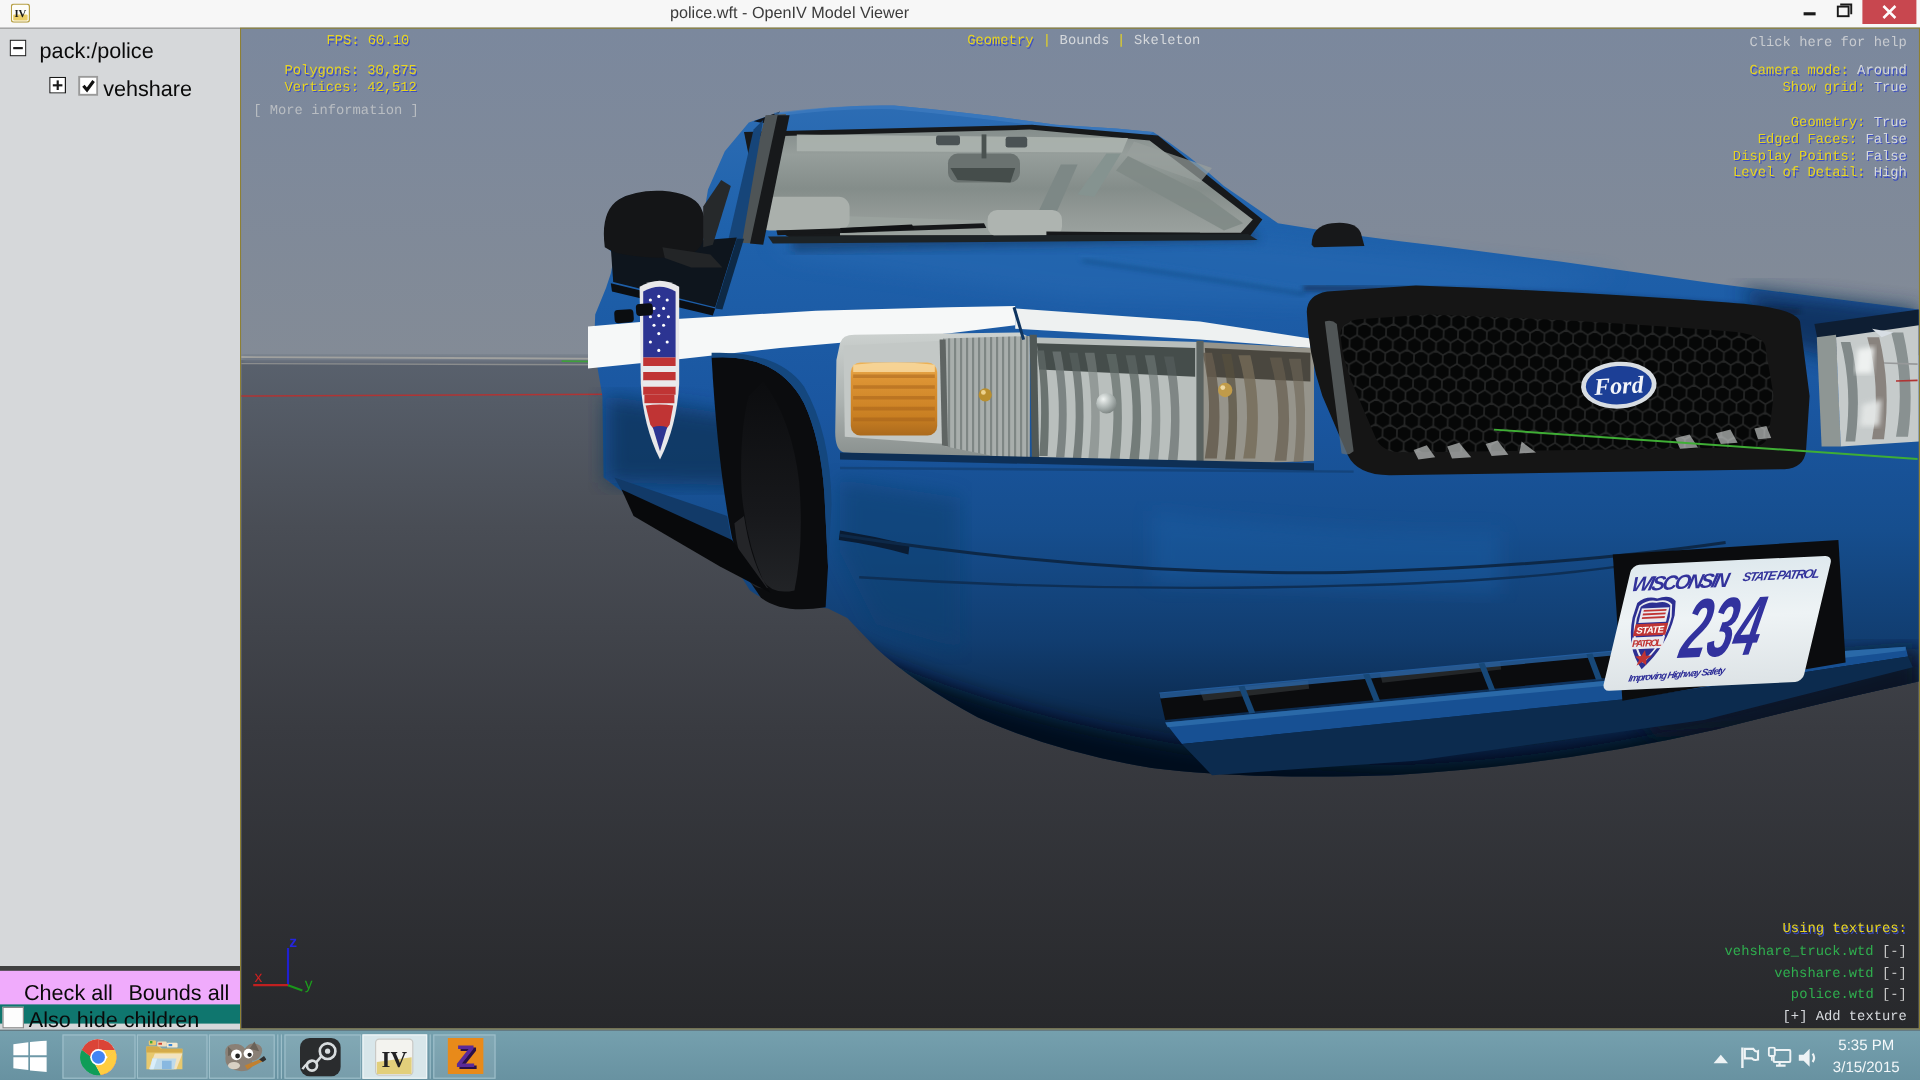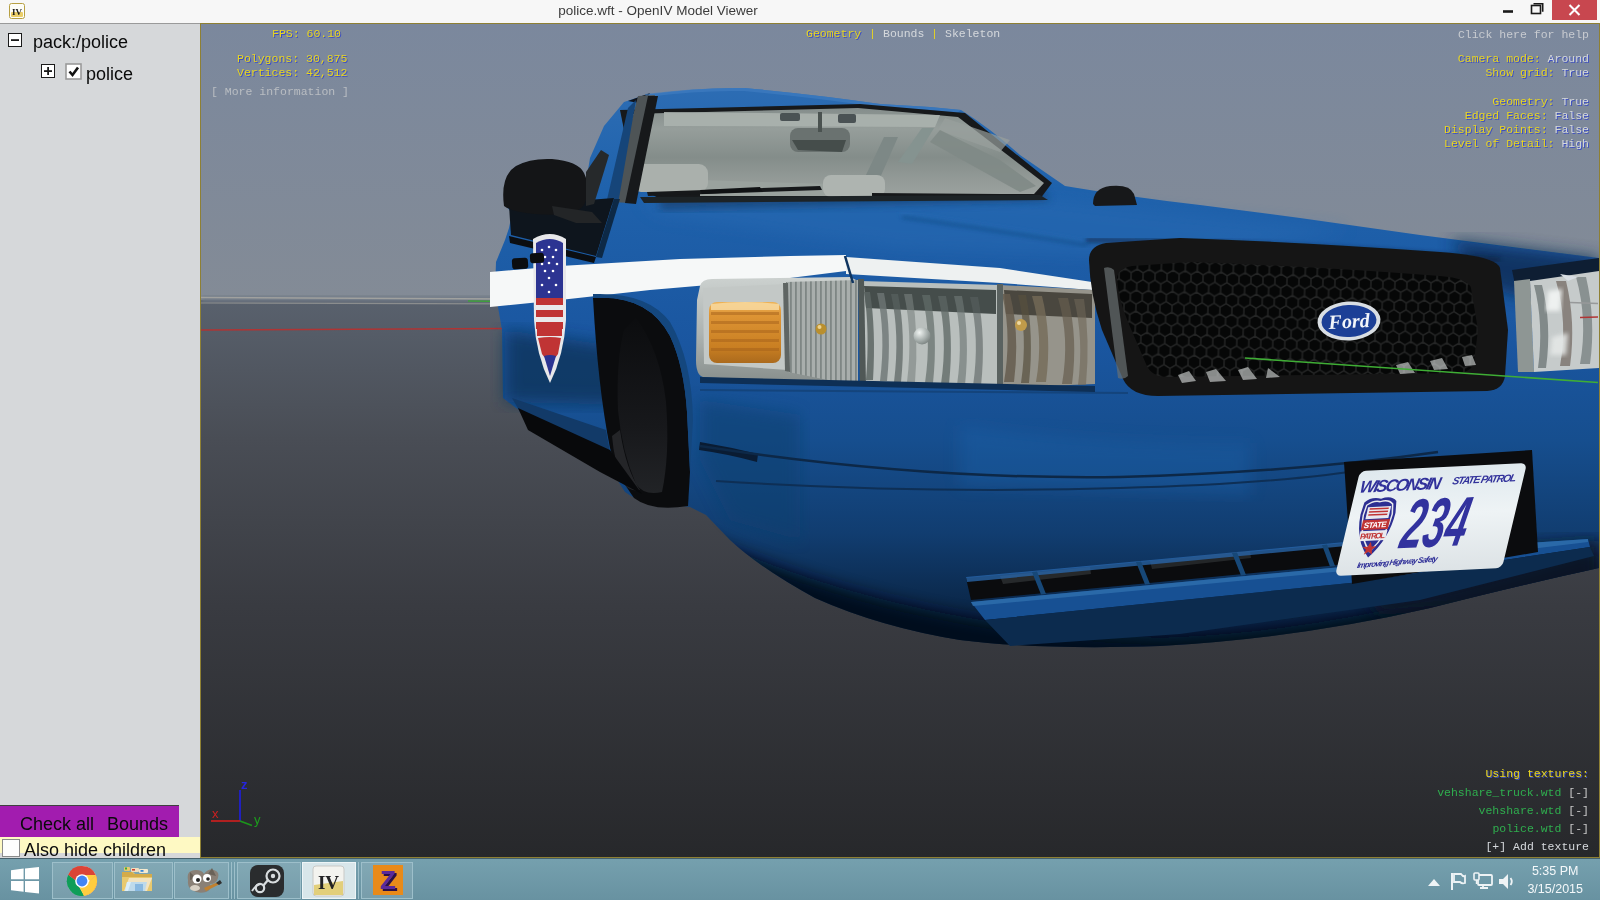--- a/index.html
+++ b/index.html
@@ -6,22 +6,22 @@
     font-family:"Liberation Sans", sans-serif;}
   #stage{position:absolute;left:0;top:0;width:1600px;height:900px;background:#f7f7f7;}
   
   #titlebar{position:absolute;left:0;top:0;width:1600px;height:23px;background:#f7f7f7;}
   #title{position:absolute;left:0;top:3px;width:1316px;text-align:center;font-size:13.5px;color:#3c3c3c;}
   #ivicon{position:absolute;left:9px;top:3px;width:16px;height:16px;}
   .winbtn{position:absolute;top:0;height:20px;}
   #closebtn{left:1552px;width:45px;background:#c8474f;}
   
   #panel{position:absolute;left:0;top:23px;width:200px;height:835px;background:#d6d8da;border-top:1px solid #9a9a9a;box-sizing:border-box;}
-  #panelbtns{position:absolute;left:0;top:781px;width:179px;height:32px;background:#a21caf;border-top:1px solid #404040;}
-  #panelbottom{position:absolute;left:0;top:813px;width:200px;height:16px;background:#fef9c3;}
+  #panelbtns{position:absolute;left:0;top:781px;width:200px;height:32px;background:#f0abfc;border-top:4px solid #404040;}
+  #panelbottom{position:absolute;left:0;top:813px;width:200px;height:16px;background:#0f766e;}
   .ptext{font-size:18px;color:#0a0a0a;position:absolute;}
   
   #vp{position:absolute;left:200px;top:23px;width:1398px;height:833px;border:1px solid #8e8034;background:#7d8a9e;}
   
   #taskbar{position:absolute;left:0;top:858px;width:1600px;height:42px;background:linear-gradient(#75a0ae,#6892a1);border-top:1px solid #46616c;box-sizing:border-box;}
   .tbbox{position:absolute;top:3px;height:37px;border:1px solid #9dbfca;background:rgba(255,255,255,0.10);box-sizing:border-box;}
   .tbline{position:absolute;top:3px;height:37px;width:1px;background:#9dbfca;}
   .tbactive{background:#d8e6ea;border-color:#eef5f7;}
   #clock{position:absolute;right:17px;top:3px;text-align:center;color:#f4f8fa;font-size:12.5px;line-height:18px;}
 </style>
@@ -55,21 +55,21 @@
     <div class="ptext" style="left:33px;top:8px;">pack:/police</div>
     <svg style="position:absolute;left:41px;top:40px" width="14" height="14" viewBox="0 0 14 14">
         <rect x="0.5" y="0.5" width="13" height="13" fill="#fff" stroke="#1a1a1a"></rect>
         <rect x="3" y="6.2" width="8" height="1.8" fill="#1a1a1a"></rect>
         <rect x="6.2" y="3" width="1.8" height="8" fill="#1a1a1a"></rect>
       </svg>
     <svg style="position:absolute;left:65px;top:39px" width="17" height="17" viewBox="0 0 17 17">
         <rect x="1" y="1" width="15" height="15" fill="#fff" stroke="#9a9a9a" stroke-width="1.6"></rect>
         <path d="M4.5 8.5 L7.5 12 L13 4.5" fill="none" stroke="#111" stroke-width="2.6"></path>
       </svg>
-    <div class="ptext" style="left:86px;top:40px;">police</div>
+    <div class="ptext" style="left:86px;top:40px;">vehshare</div>
     <div id="panelbtns">
       <div class="ptext" style="left:20px;top:8px;">Check all</div>
       <div class="ptext" style="left:107px;top:8px;">Bounds all</div>
     </div>
     <div id="panelbottom">
       <div style="position:absolute;left:2px;top:2px;width:16px;height:16px;background:#fdfdfd;border:1px solid #8a8a8a;"></div>
       <div class="ptext" style="left:24px;top:3px;">Also hide children</div>
     </div>
   </div>
 

